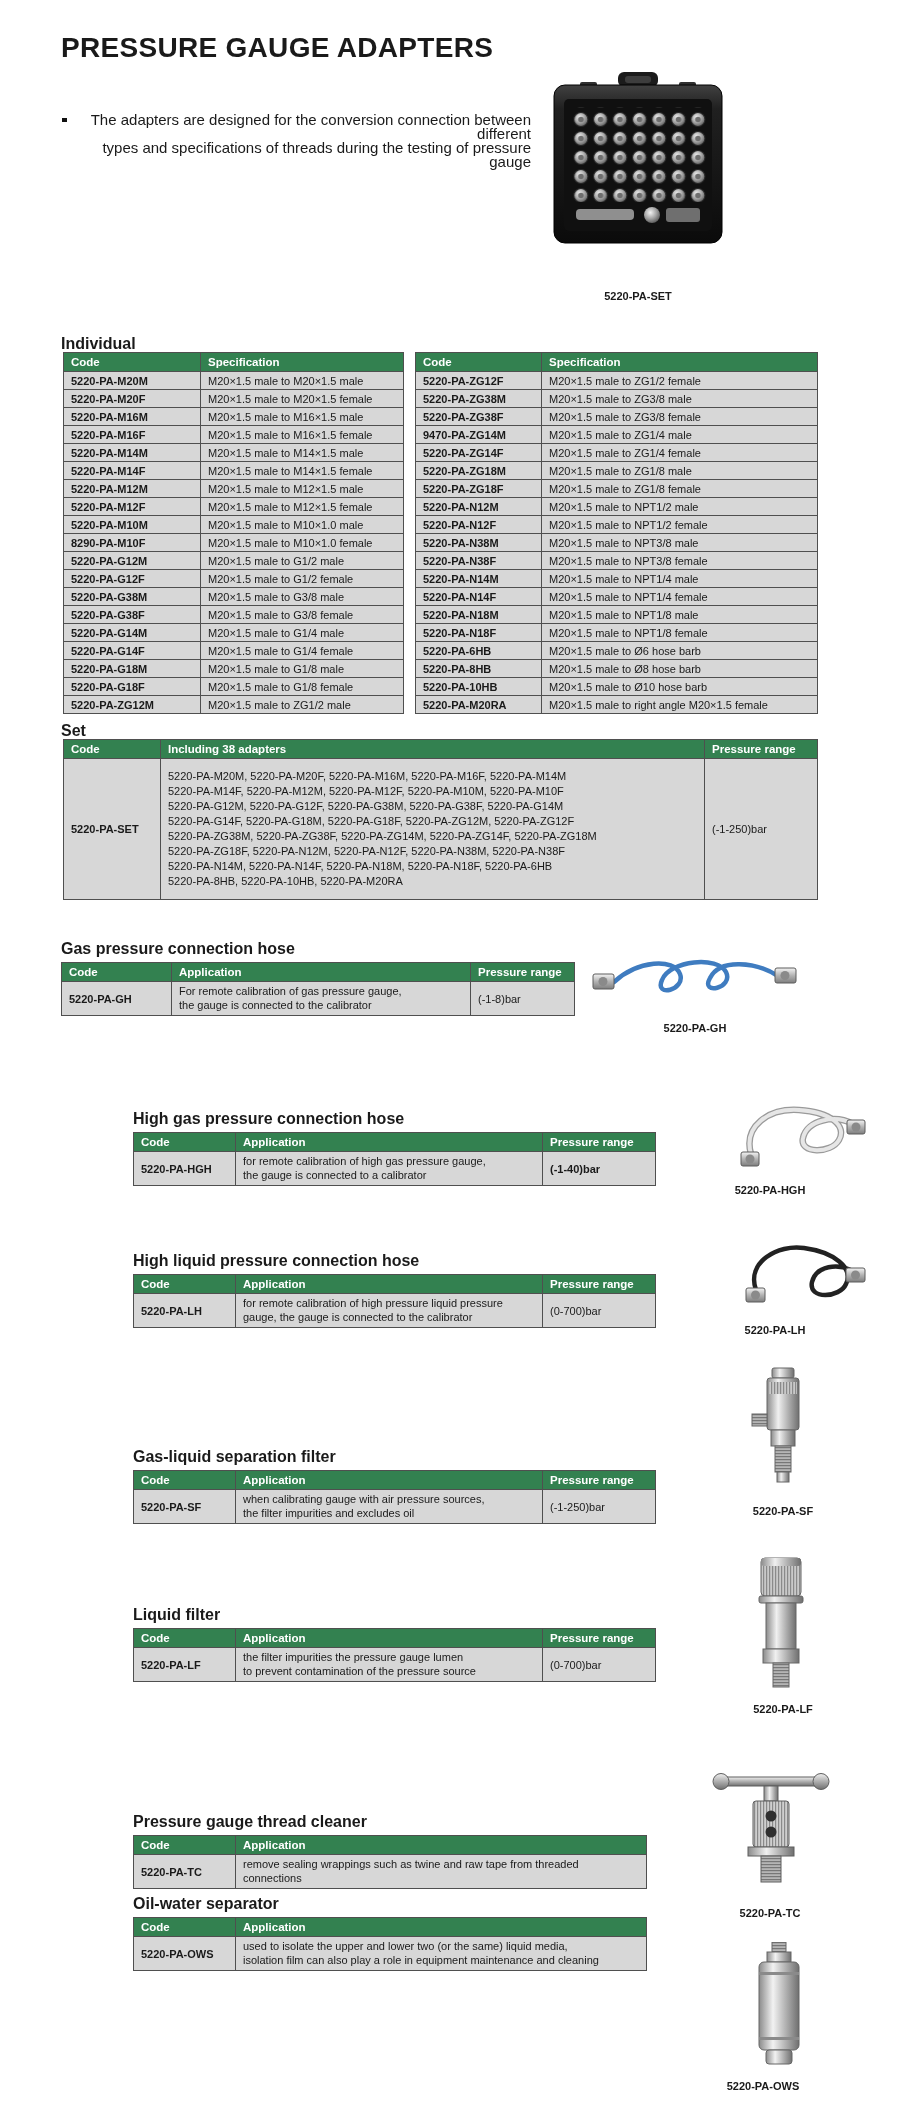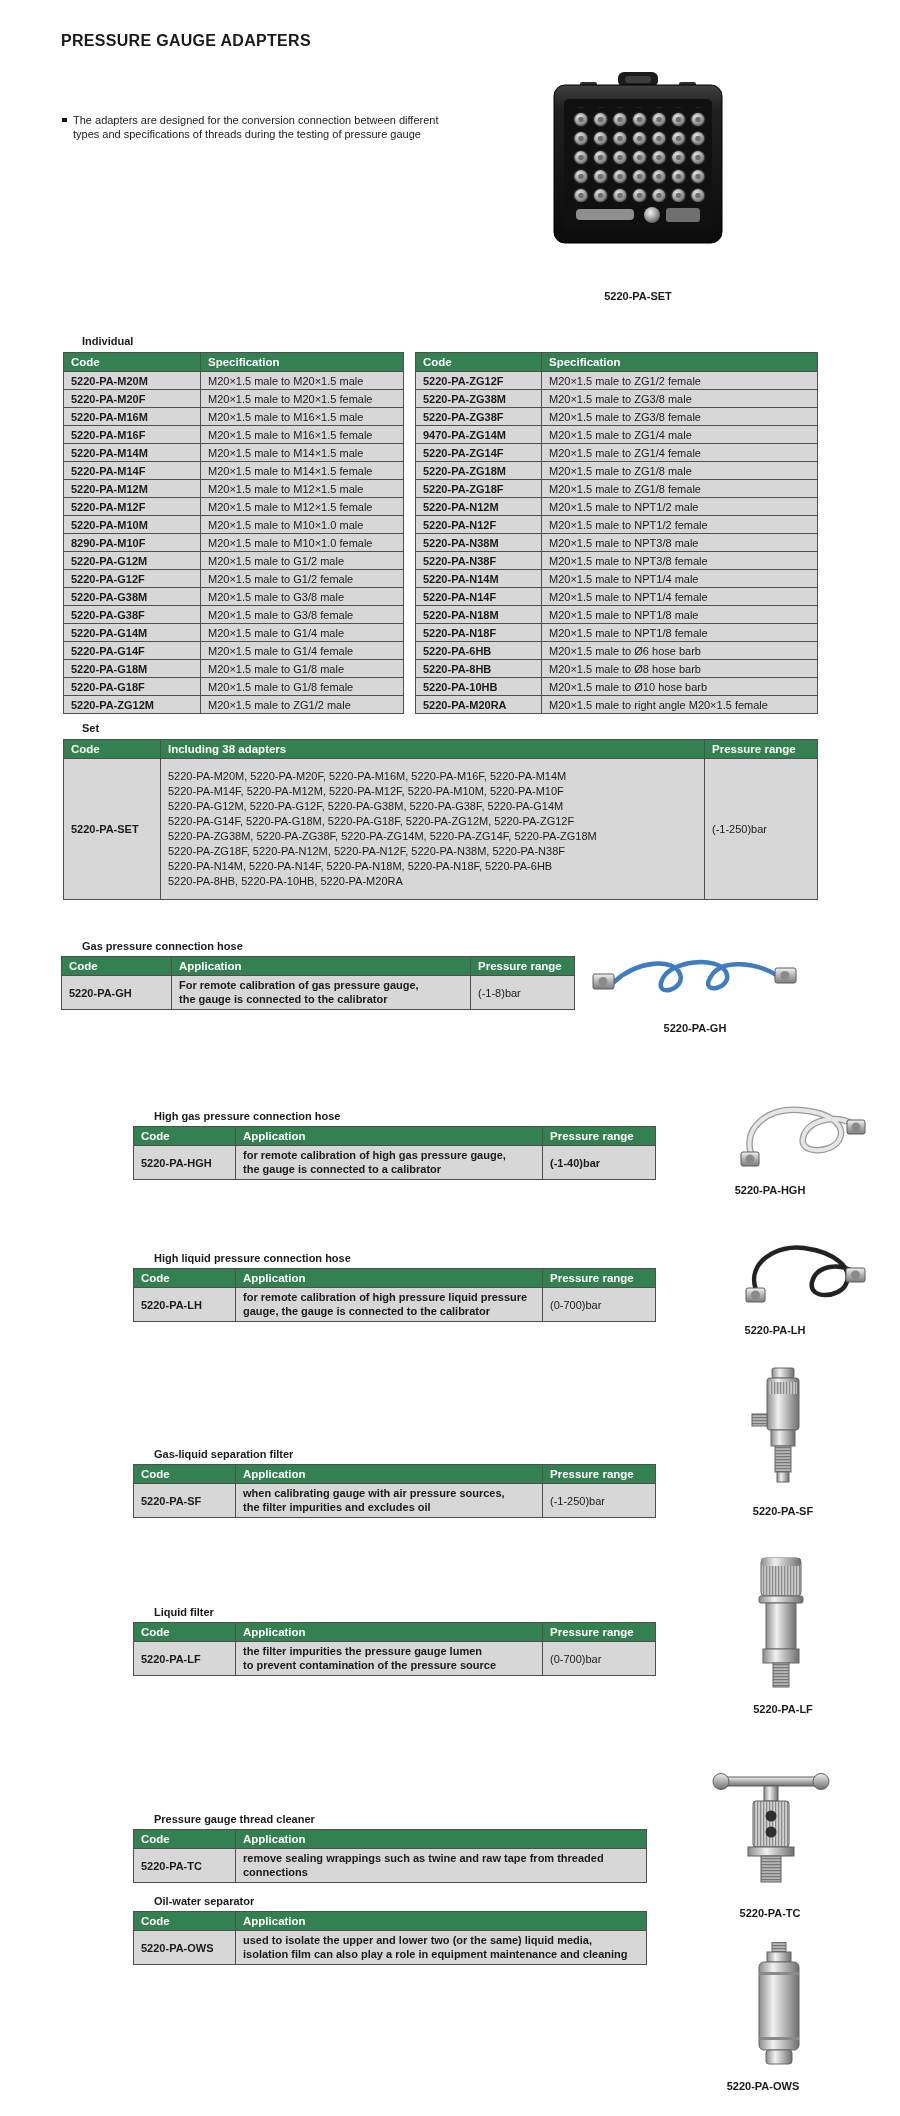--- a/index.html
+++ b/index.html
@@ -1,32 +1,32 @@
 <!DOCTYPE html>
 <html style="--green: #338150; --rowbg: #d7d7d7;"><head>
 <meta charset="utf-8">
 <style>
   :root{ --green:#338150; --rowbg:#d7d7d7; --border:#4f4f4f; }
   html,body{margin:0;padding:0;background:#fff;}
   body{width:900px;height:2116px;position:relative;font-family:"Liberation Sans",sans-serif;color:#1a1a1a;overflow:hidden;}
   .abs{position:absolute;}
-  .page-title{font-size:16px;font-weight:bold;letter-spacing:.3px;}
-  .bullets{font-size:11px;line-height:14px;}
+  .page-title{font-size:28px;font-weight:bold;letter-spacing:.3px;}
+  .bullets{font-size:15px;line-height:14px;text-align:right;}
   .bullet{position:relative;padding-left:12px;}
   .bullet::before{content:"";position:absolute;left:1px;top:4.5px;width:4.5px;height:4.5px;background:#111;}
-  .sec-label{font-size:11px;font-weight:bold;margin-bottom:4px;margin-left:21px;}
+  .sec-label{font-size:16px;font-weight:bold;margin-bottom:4px;}
   table.cat{border-collapse:collapse;table-layout:fixed;}
   table.cat th{background:var(--green);color:#fff;font-weight:bold;text-align:left;font-size:11.5px;
     padding:2px 7px;border:1px solid var(--border);height:14px;}
   table.cat th + th{border-left:1px solid #e6e6e6;}
   table.cat td{background:var(--rowbg);border:1px solid var(--border);font-size:11px;padding:1px 7px;
     overflow:hidden;white-space:nowrap;}
   table.cat td:first-child{font-weight:bold;}
   table.ind td{height:15px;}
-  .app{line-height:13.5px;padding-top:3px !important;padding-bottom:3px !important;font-weight:bold;}
+  .app{line-height:13.5px;padding-top:3px !important;padding-bottom:3px !important;font-weight:normal;}
   .mid{vertical-align:middle;}
   .inc-cell{line-height:15px;padding-top:10px !important;padding-bottom:10px !important;font-weight:normal !important;}
   .caption{font-size:11px;font-weight:bold;text-align:center;}
   svg{display:block;}
 </style>
 </head>
 <body>
 
 <div class="abs page-title" style="left:61px;top:32px">PRESSURE GAUGE ADAPTERS</div>
 

